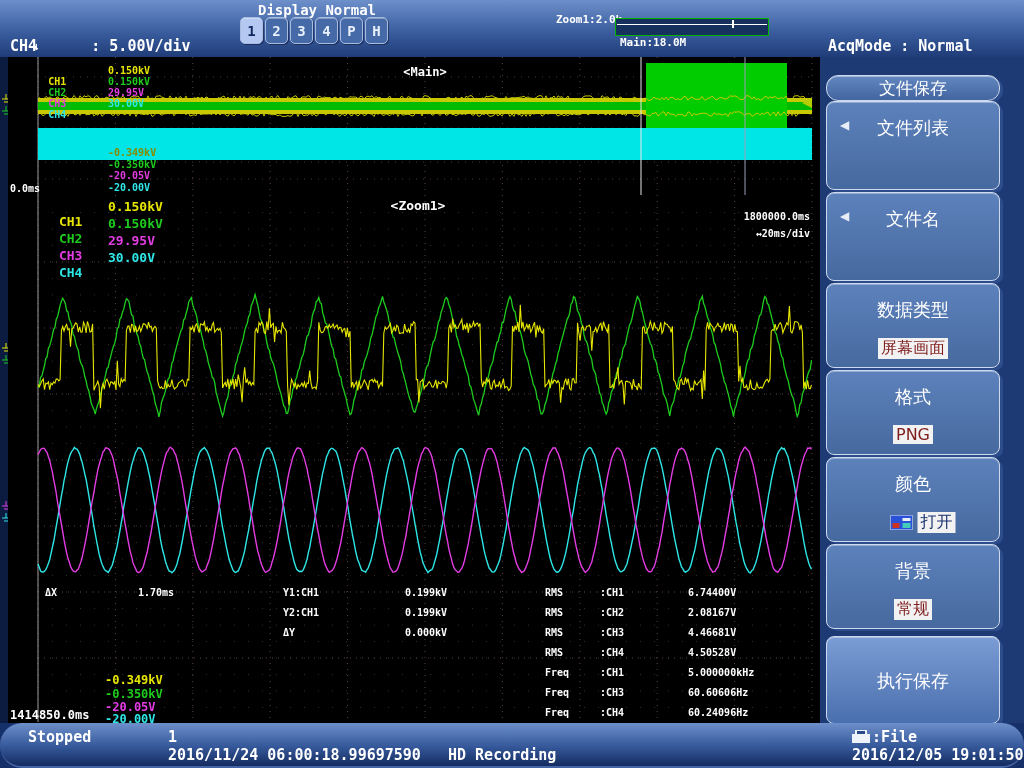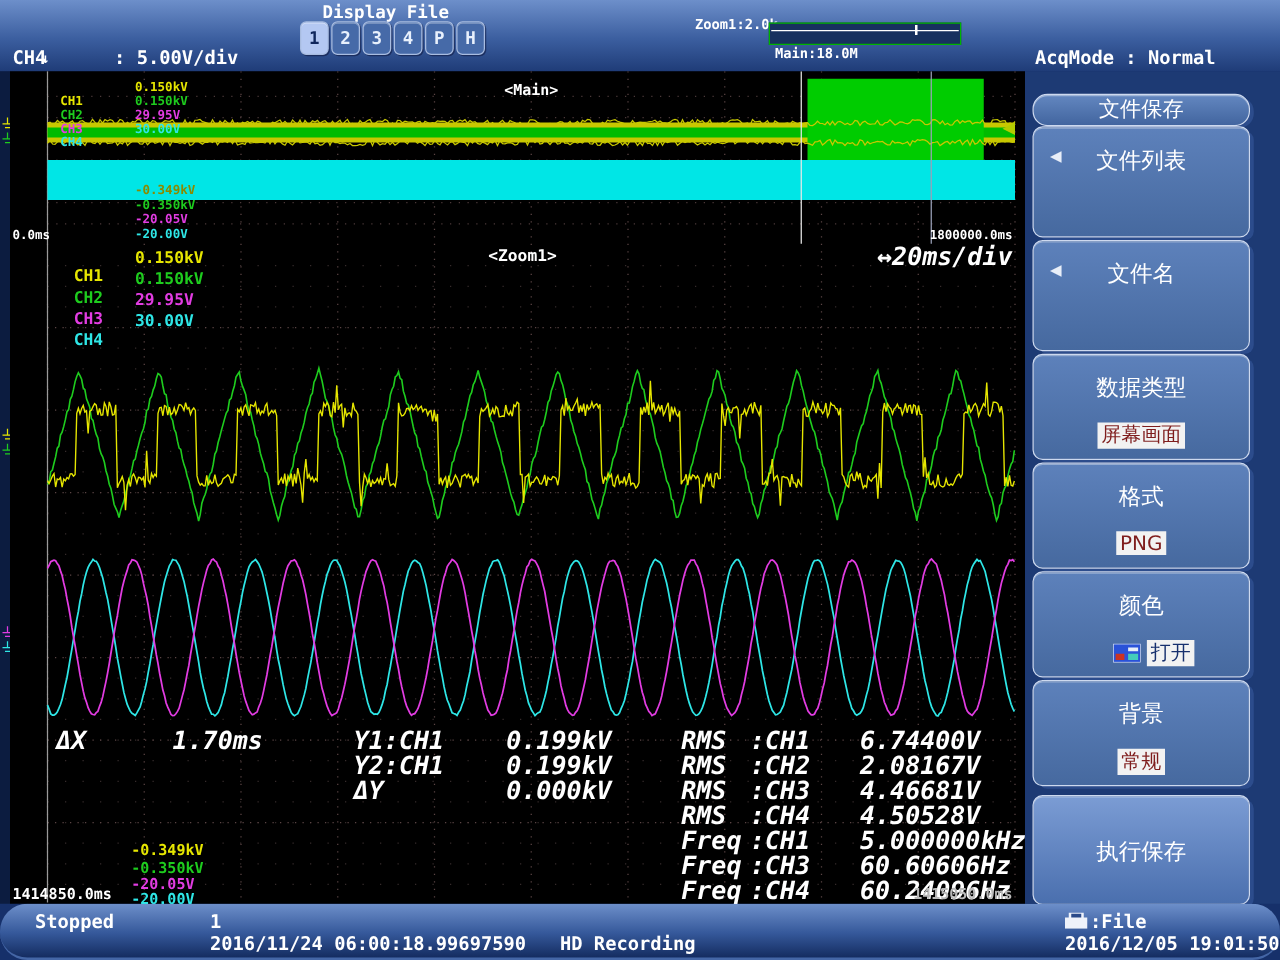--- a/index.html
+++ b/index.html
@@ -26,23 +26,23 @@
   .zoombar-main{position:absolute;left:620px;top:36px;font-size:11px;}
   .trig-arrow{position:absolute;left:33px;top:40px;color:#fff;font-size:11px;font-weight:bold;}
   
   .left-strip{position:absolute;left:0;top:57px;width:8px;height:666px;background:#0c1c40;}
   .marker{position:absolute;left:0;}
   
   .screen{position:absolute;left:8px;top:57px;width:812px;height:666px;background:#000;}
   .screen svg{position:absolute;left:0;top:0;}
   .slabel{position:absolute;font-weight:bold;white-space:pre;font-family:"DejaVu Sans Mono",monospace;}
   .f10{font-size:10px;line-height:11px;} .f12{font-size:12px;line-height:13px;}
-  .f13{font-size:13px;line-height:15px;} .f15{font-size:20px;line-height:17px;font-style:italic;}
+  .f13{font-size:13px;line-height:15px;} .f15{font-size:10px;line-height:17px;}
   .white{color:#fff;} .gray{color:#b9b9b9;}
-  .rt{transform:translateX(-100%);} .ctr{transform:translateX(-50%);}
+  .rt{transform:translateX(-100%);margin-top:28px;} .ctr{transform:translateX(-50%);}
   
   .chrow{position:absolute;font-weight:bold;white-space:pre;}
   .chrow .val{position:absolute;left:96px;top:0;}
   
   .sidebar{position:absolute;left:820px;top:57px;width:204px;height:666px;background:#1d3a74;}
   .sb-title{position:absolute;left:6px;width:172px;height:24px;border:1px solid #cdd9ef;border-radius:12px;
             background:linear-gradient(180deg,#6387c0,#42659f);color:#fff;
             font:17px "DejaVu Sans",sans-serif;text-align:center;line-height:24px;
             box-shadow:4px 2px 0 -1px #2c4c8c,inset 0 1px 0 rgba(255,255,255,.4);}
   .sb-btn{position:absolute;left:6px;width:172px;border:1px solid #cdd9ef;border-radius:8px;
@@ -67,21 +67,21 @@
 <body>
 
 <div class="scope">
 
   <div class="header">
     <div class="ch-readout mono">
       <div>CH4      : 5.00V/div</div>
       <div>Position : -1.00 div</div>
     </div>
 
-    <div class="dg-label mono">Display File</div>
+    <div class="dg-label mono">Display Normal</div>
     <div class="dg-buttons">
       <div class="dg-btn active">1</div>
       <div class="dg-btn">2</div>
       <div class="dg-btn">3</div>
       <div class="dg-btn">4</div>
       <div class="dg-btn">P</div>
       <div class="dg-btn">H</div>
     </div>
 
     <div class="zoombar-label mono">Zoom1:2.0k</div>

